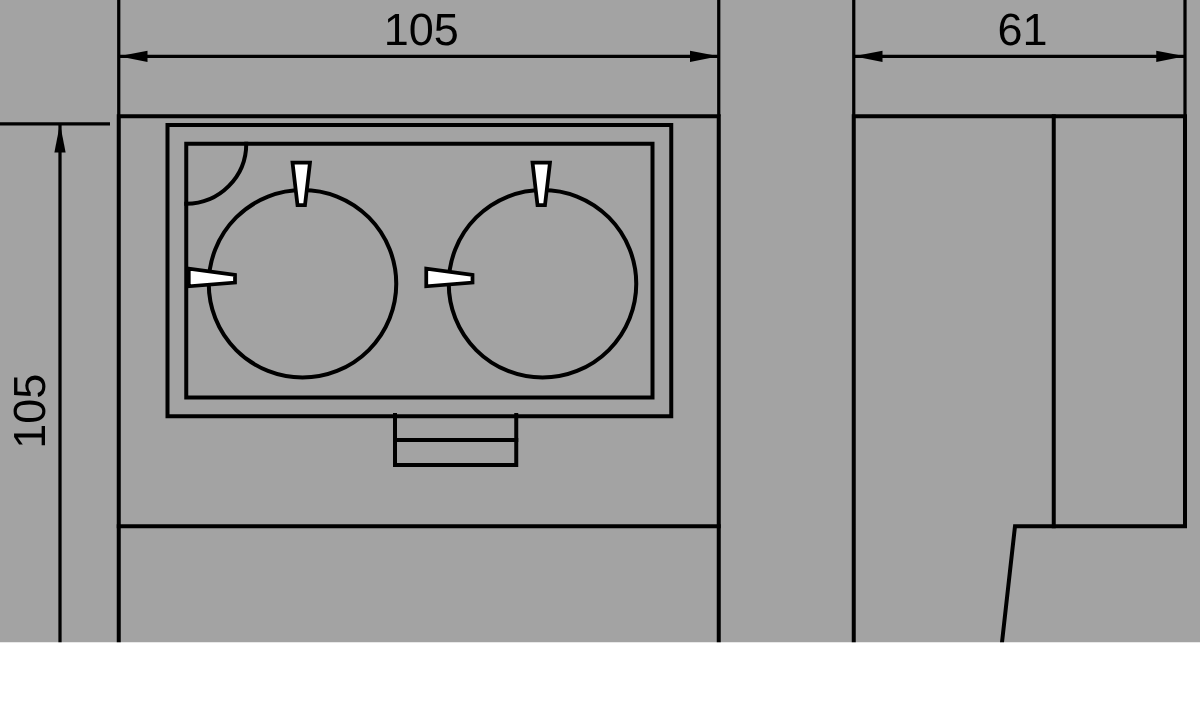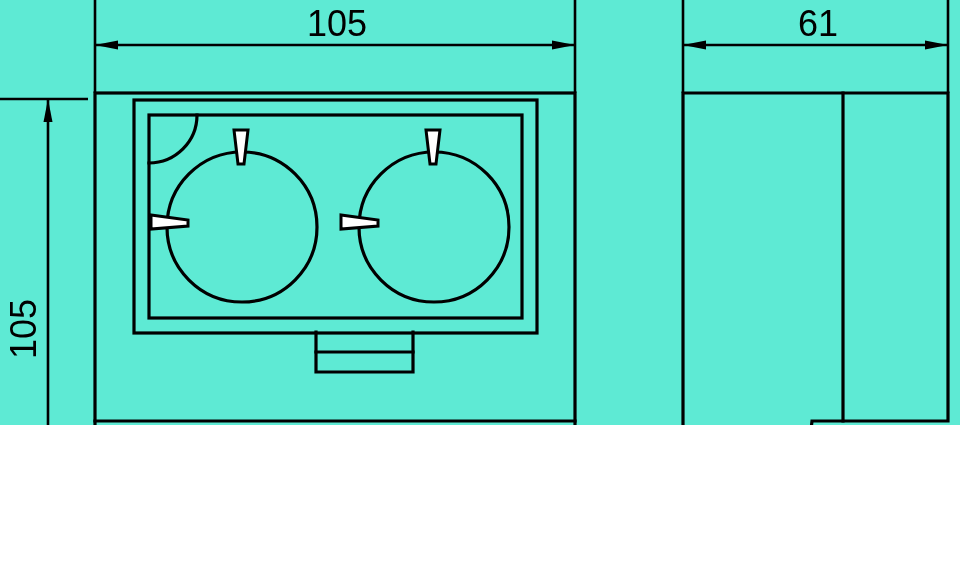--- a/index.html
+++ b/index.html
@@ -3,22 +3,22 @@
 <meta charset="utf-8">
 <style>
   html, body {
     margin: 0;
     padding: 0;
     background: #ffffff;
   }
   .stage {
     position: relative;
     width: 960px;
-    height: 425px;
-    background: #5eead4;
+    height: 514px;
+    background: #a3a3a3;
     overflow: hidden;
     font-family: "Liberation Sans", sans-serif;
     text-decoration: underline;
   }
   svg {
     display: block;
     width: 960px;
     height: 577px;
   }
   .outline {

